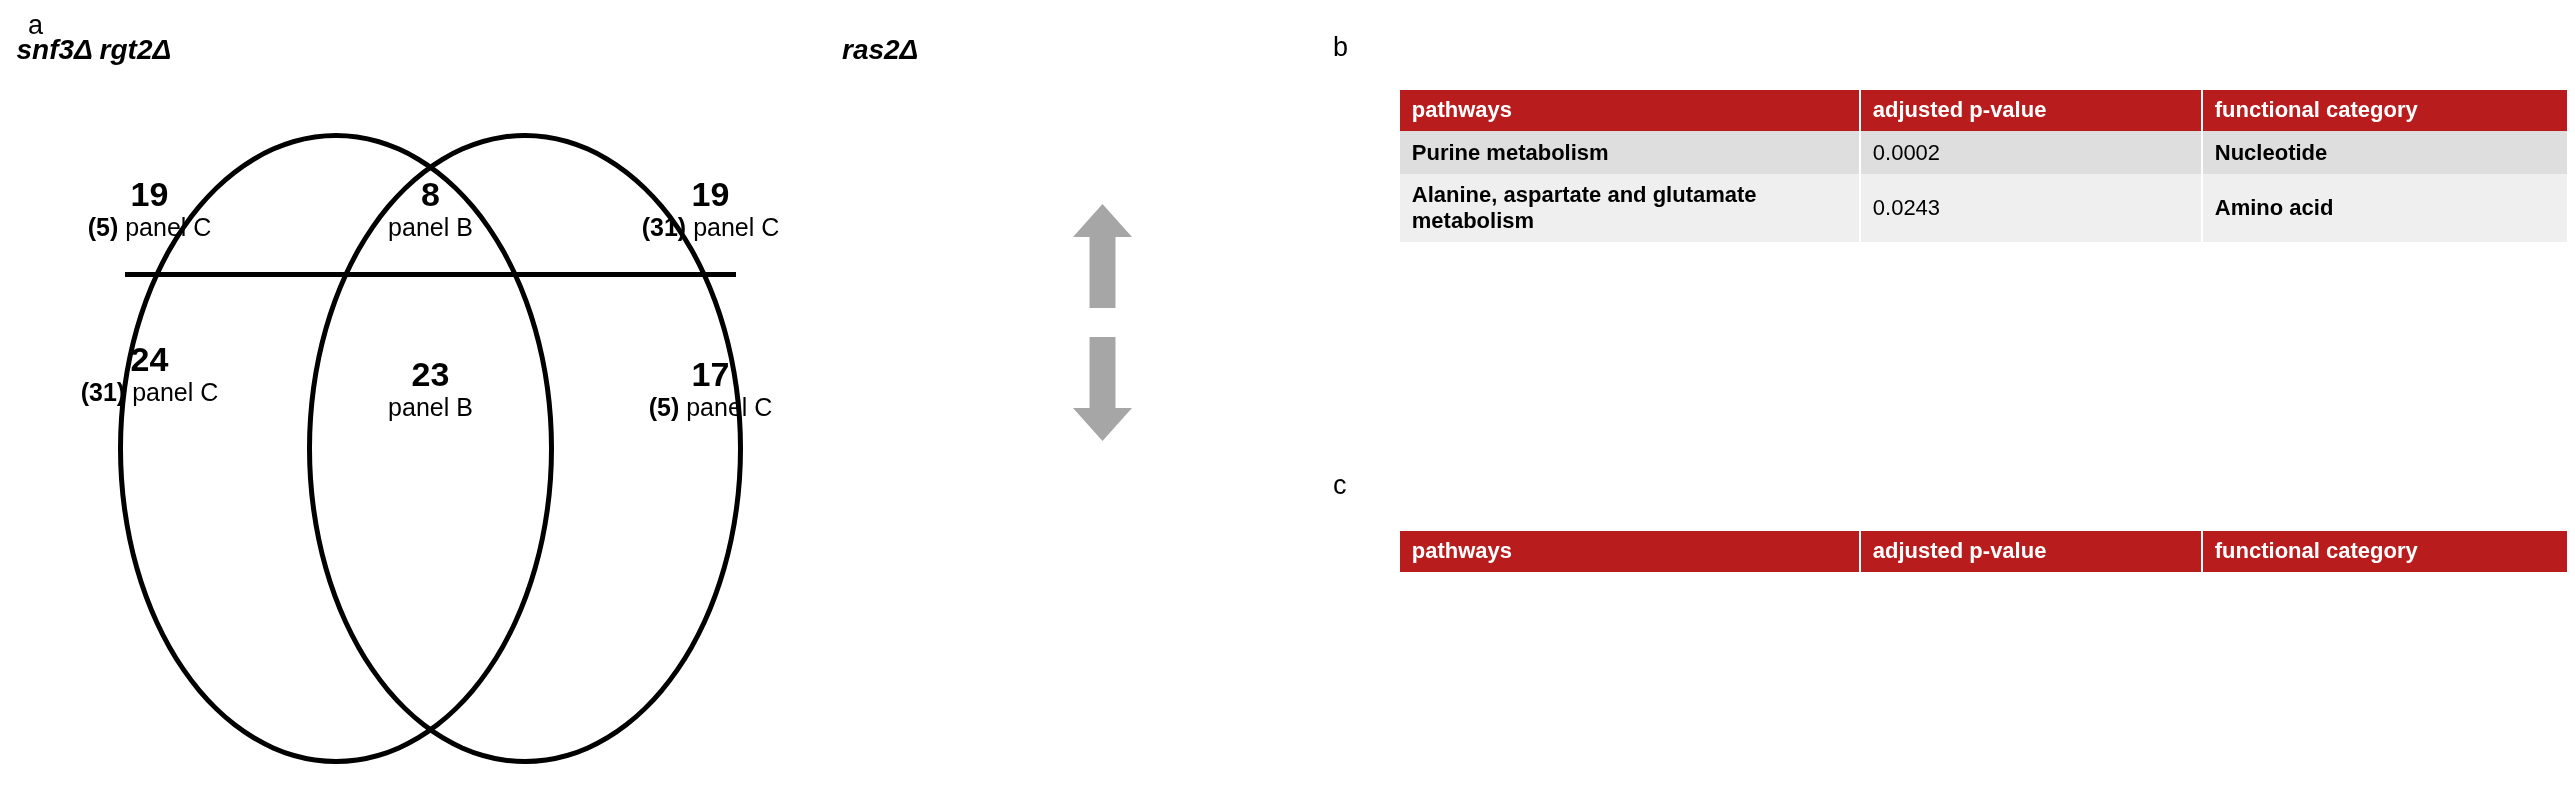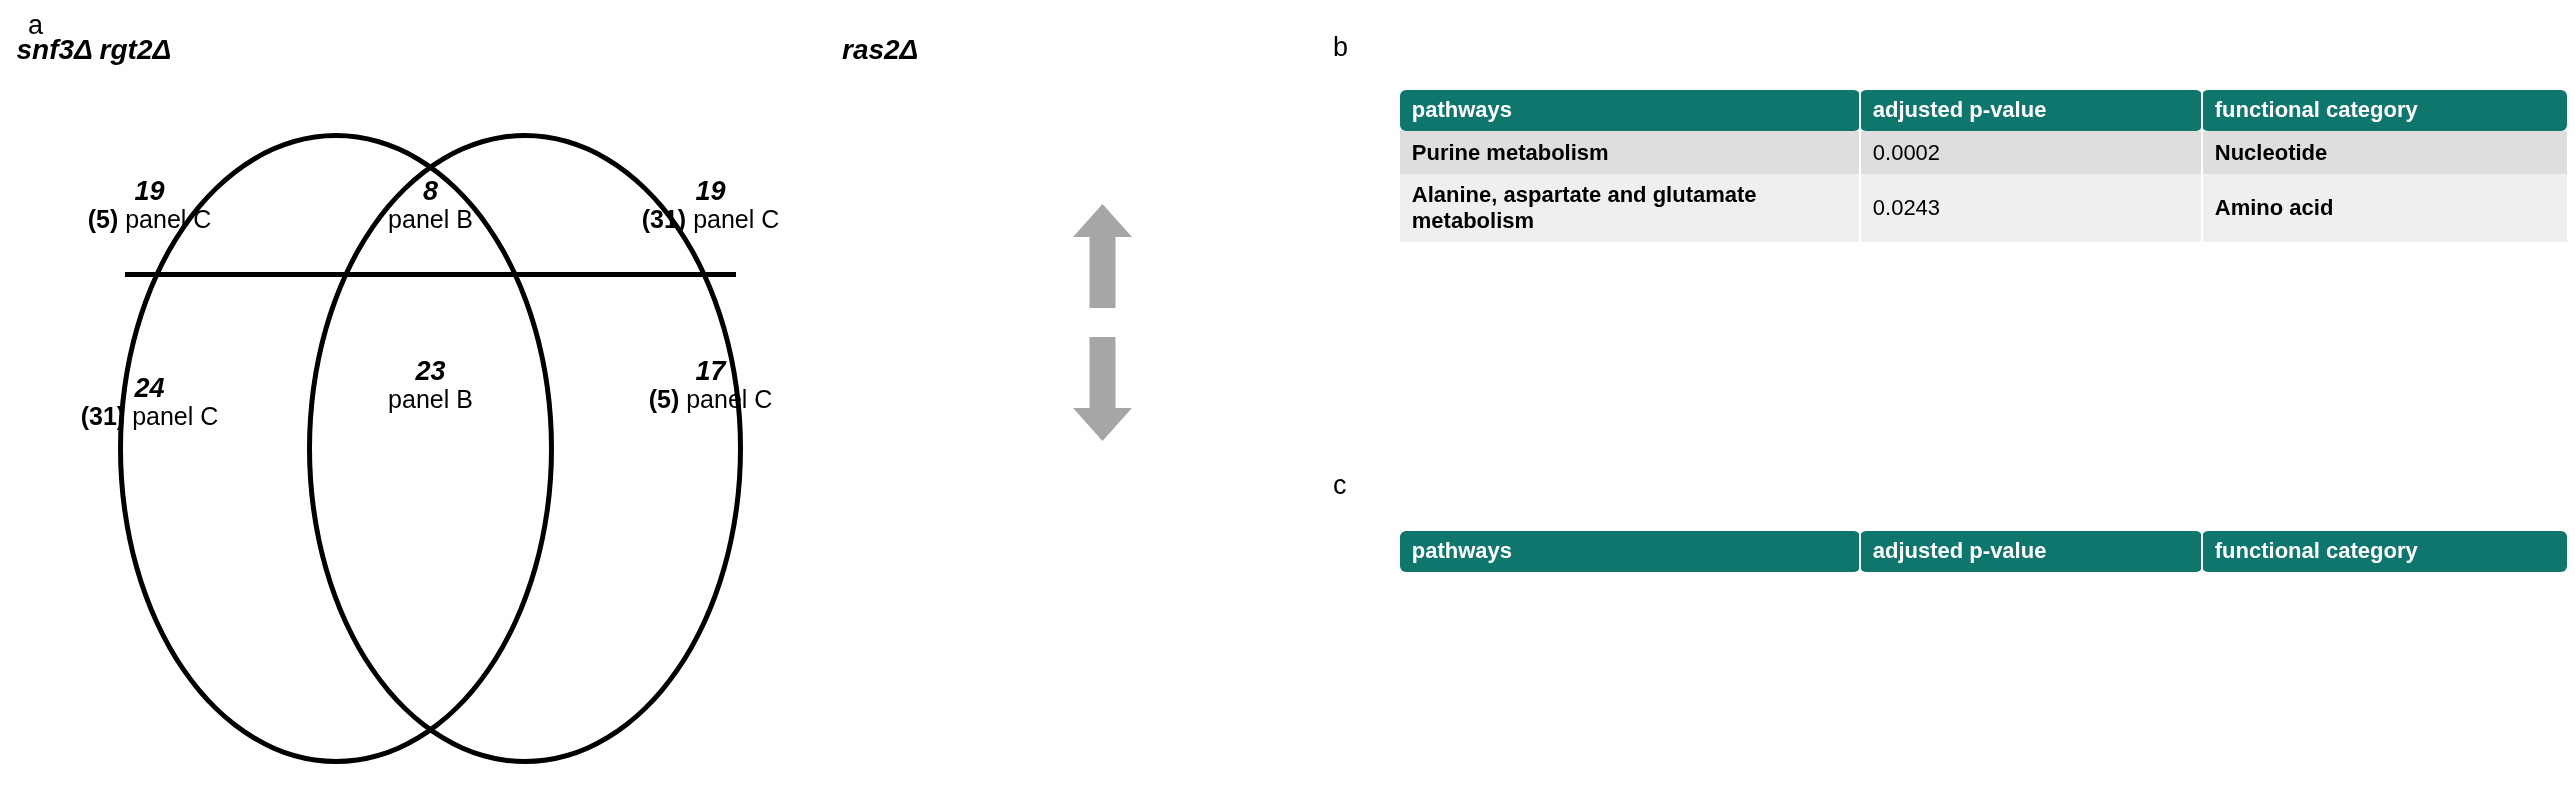--- a/index.html
+++ b/index.html
@@ -76,38 +76,37 @@
     height: 5.3px;
     background: #000;
   }
 
   .venn-region {
     position: absolute;
     text-align: center;
     width: 195px;
   }
   .venn-count {
-    font-size: 27px;
+    font-size: 34px;
     font-weight: bold;
     line-height: 1.05;
     display: block;
-    font-style: italic;
   }
   .venn-sub {
     font-size: 25px;
     line-height: 1.15;
     display: block;
     white-space: nowrap;
   }
   .venn-sub b { font-weight: bold; }
 
   #venn-region-left-up    { left: 52px;  top: 177px; }
   #venn-region-center-up  { left: 333px; top: 177px; }
   #venn-region-right-up   { left: 613px;top: 177px; }
-  #venn-region-left-down  { left: 52px;  top: 374px; }
+  #venn-region-left-down  { left: 52px;  top: 342px; }
   #venn-region-center-down{ left: 333px; top: 357px; }
   #venn-region-right-down { left: 613px;top: 357px; }
 
   
   .venn-arrow {
     position: absolute;
     width: 59px;
   }
   #venn-arrow-up   { left: 1073px; top: 204px;  height: 104px; }
   #venn-arrow-down { left: 1073px; top: 337px;  height: 104px; }
@@ -121,29 +120,28 @@
     font-size: 22px;
   }
   #table-b { left: 1400px; top: 90px;  width: 1167px; }
   #table-c { left: 1400px; top: 531px;  width: 1167px; }
 
   .data-table col.col-pathway  { width: 460px; }
   .data-table col.col-pvalue   { width: 342px; }
   .data-table col.col-category { width: 365px; }
 
   .data-table thead th {
-    background: #0f766e;
+    background: #b91c1c;
     color: #ffffff;
     font-weight: bold;
     text-align: left;
     padding: 7px 11.8px 8.3px 11.8px;
     border-right: 2.4px solid #ffffff;
     white-space: nowrap;
     font-size: 22px;
-    border-radius: 6px;
   }
   .data-table thead th:last-child { border-right: none; }
 
   .data-table tbody td {
     padding: 8.3px 11.8px;
     vertical-align: middle;
     border-right: 2.4px solid #ffffff;
     line-height: 1.18;
     margin-top: 48px;
   }

